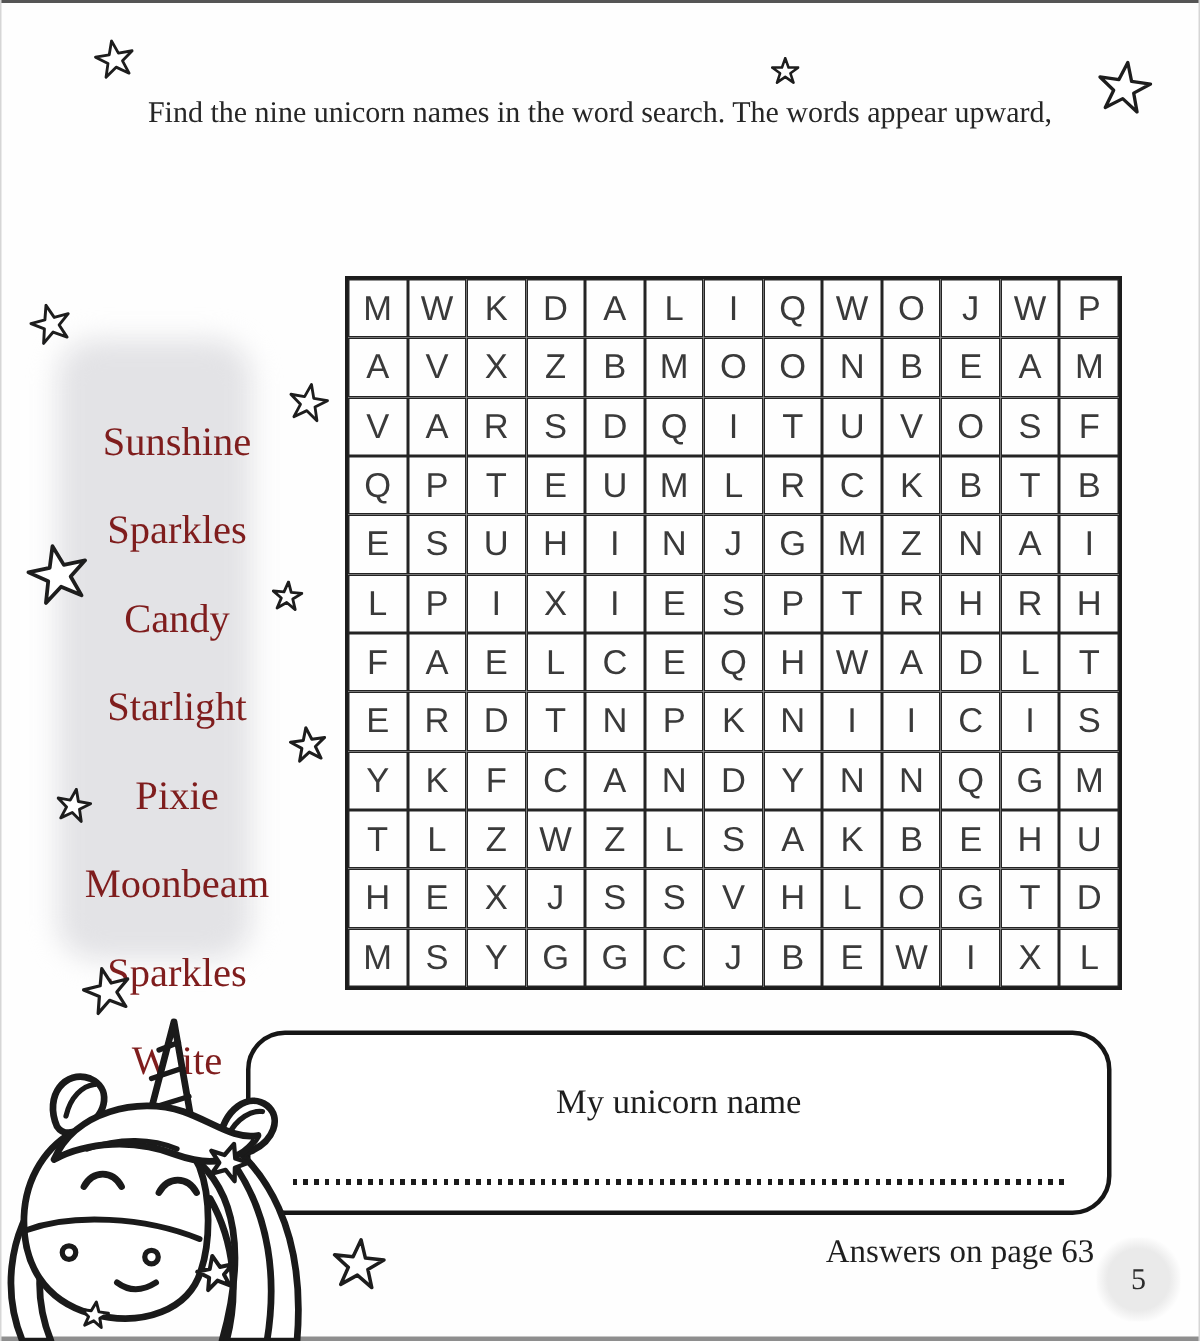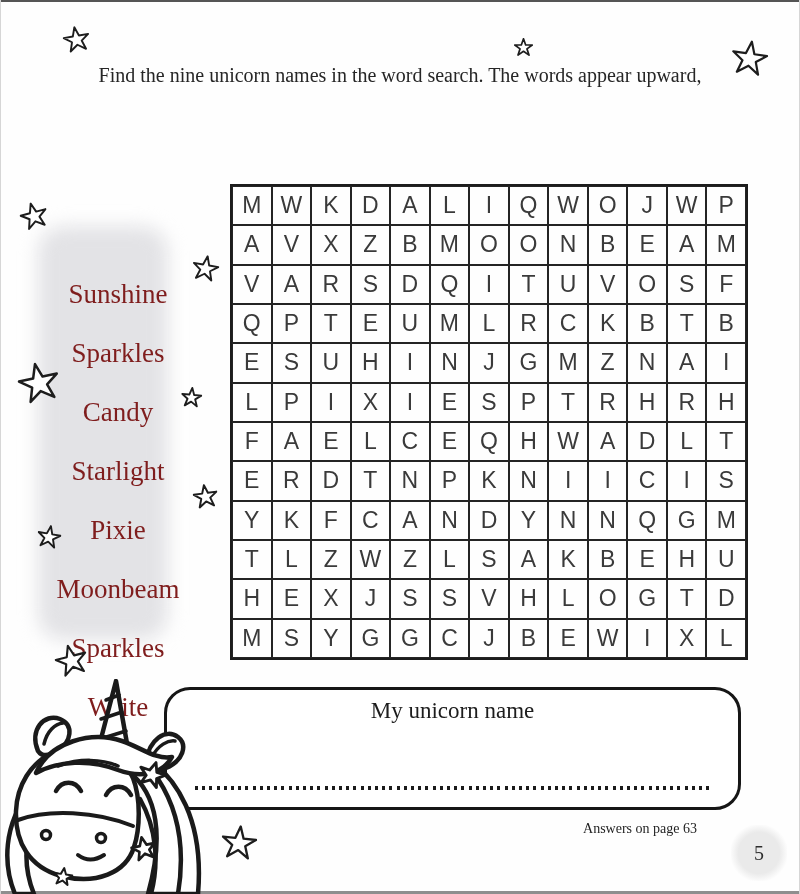--- a/index.html
+++ b/index.html
@@ -48,31 +48,31 @@
     background:#fefefe;
   }
 
   
   .name-box{
     position:absolute;left:164px;top:687px;width:577px;height:123px;
     box-sizing:border-box;border:3px solid #161616;border-radius:26px;background:#fff;
     z-index:3;
   }
   .name-box .title{
-    margin-top:8px;text-align:center;font-size:23px;color:#1d1d1d;
+    margin-top:32px;text-align:center;font-size:23px;color:#1d1d1d;
   }
   .dotted-line{
     position:absolute;left:28px;right:28px;bottom:17px;height:4px;
     background-image:repeating-linear-gradient(to right,#1b1b1b 0 3px,transparent 3px 7.2px);
   }
 
   
   .answers-note{
     position:absolute;left:540px;top:821px;width:200px;text-align:center;
-    font-size:14px;color:#1f1f1f;
+    font-size:22px;color:#1f1f1f;
   }
   .page-circle{
     position:absolute;left:731px;top:825px;width:56px;height:56px;
     display:flex;align-items:center;justify-content:center;
     background:radial-gradient(circle,#eaeaea 52%,rgba(234,234,234,0) 74%);
     font-size:20px;color:#2c2c2c;z-index:2;
   }
 
   
   .star{position:absolute;z-index:4;}

